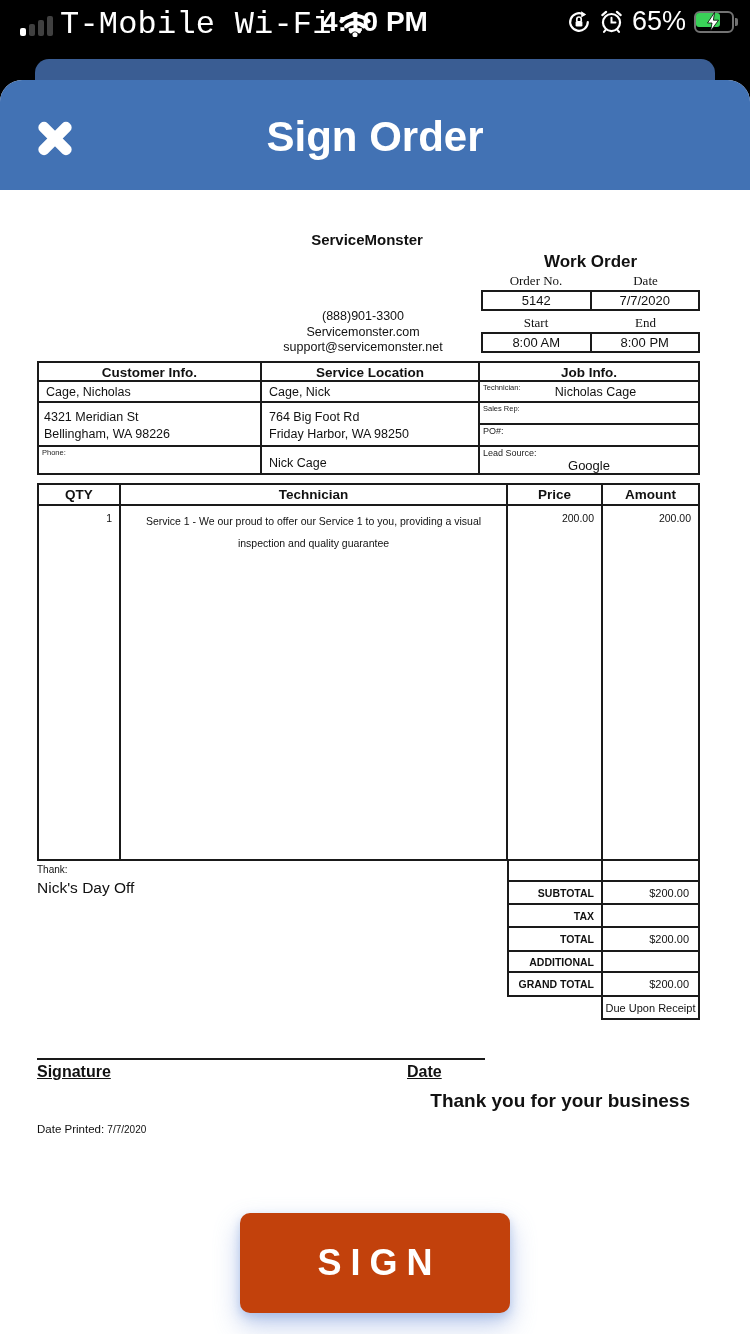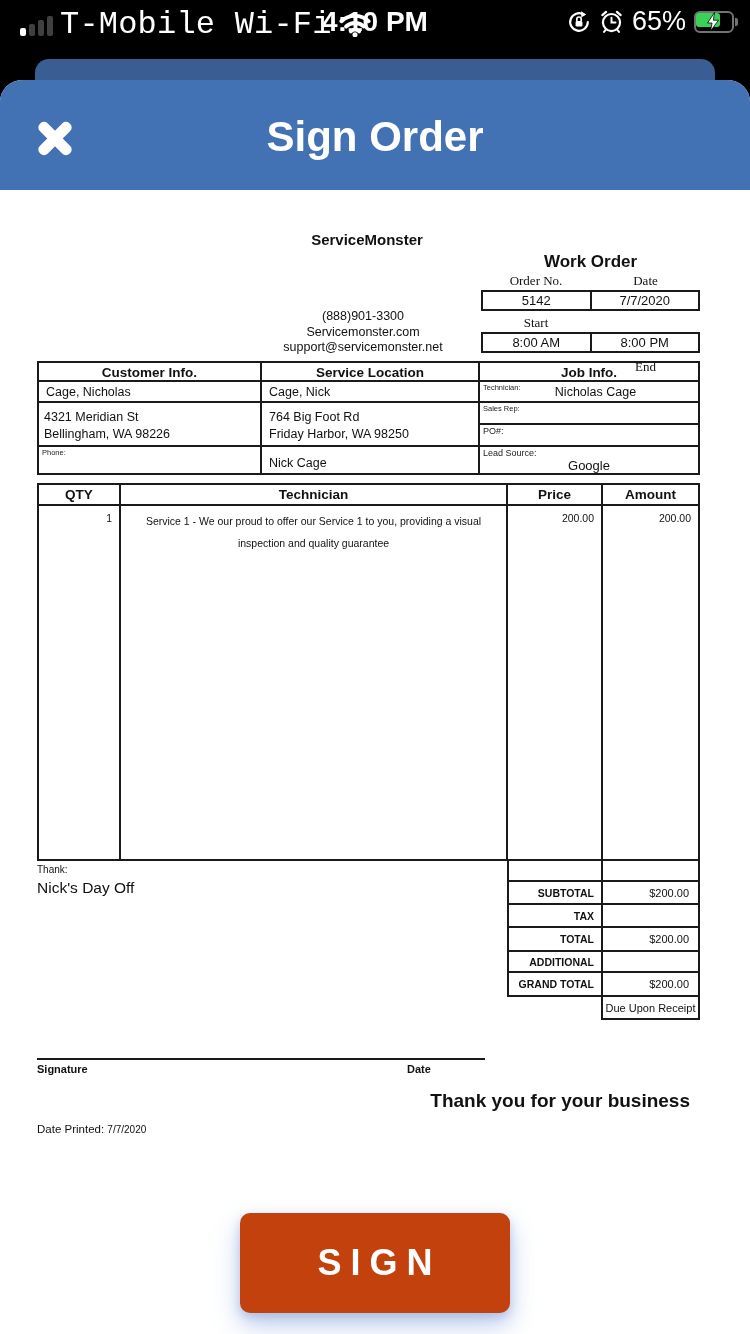--- a/index.html
+++ b/index.html
@@ -83,21 +83,21 @@
   .tot-value-cell { position:absolute; left:601px; width:99px;
     border-left:2px solid #1a1a1a; border-right:2px solid #1a1a1a;
     border-bottom:2px solid #1a1a1a; font-size:11px; color:#111;
     display:flex; align-items:center; justify-content:flex-end; padding-right:9px; }
   .tot-value-cell.centered { justify-content:center; padding-right:0; }
 
   #notes-label { left:37px; top:784px; font-size:10px; }
   #notes-text { left:37px; top:799px; font-size:15.5px; }
 
   #sig-line { left:37px; top:978px; width:448px; border-top:2px solid #1a1a1a; }
-  .sig-label { top:983px; font-size:11px; font-weight:700; }
+  .sig-label { top:983px; font-size:16px; font-weight:700;text-decoration:underline; }
   #thanks { left:390px; top:1010px; width:300px; text-align:right;
     font-size:19px; font-weight:700; }
   #date-printed { left:37px; top:1043px; font-size:11.5px; }
   #date-printed .val { font-size:10px; }
 
   
   #sign-btn { position:absolute; left:240px; top:1133px; width:270px; height:100px;
     border-radius:10px; display:flex; align-items:center; justify-content:center;
     cursor:pointer; box-shadow:0 12px 26px rgba(110,145,215,0.45), 0 4px 10px rgba(110,145,215,0.35); }
   #sign-btn span { color:#fff; font-size:36px; font-weight:600;
@@ -173,21 +173,21 @@
     <div class="abs doc-text" id="wo-title">Work Order</div>
 
     <div class="abs wo-label" style="left:481px; top:193px; width:110px;">Order No.</div>
     <div class="abs wo-label" style="left:591px; top:193px; width:109px;">Date</div>
     <div class="abs wo-box" style="left:481px; top:210px; width:219px; height:21px;">
       <div class="wo-cell first">5142</div>
       <div class="wo-cell">7/7/2020</div>
     </div>
 
     <div class="abs wo-label" style="left:481px; top:235px; width:110px;">Start</div>
-    <div class="abs wo-label" style="left:591px; top:235px; width:109px;margin-top:44px;">End</div>
+    <div class="abs wo-label" style="left:591px; top:235px; width:109px;">End</div>
     <div class="abs wo-box" style="left:481px; top:252px; width:219px; height:21px;">
       <div class="wo-cell first">8:00 AM</div>
       <div class="wo-cell">8:00 PM</div>
     </div>
 
     <div class="abs" id="info-table">
 
       <div class="it-cell it-head bb br" style="left:0; top:0; width:223px; height:19px;">Customer Info.</div>
       <div class="it-cell it-head bb br" style="left:223px; top:0; width:218px; height:19px;">Service Location</div>
       <div class="it-cell it-head bb" style="left:441px; top:0; width:218px; height:19px;">Job Info.</div>

